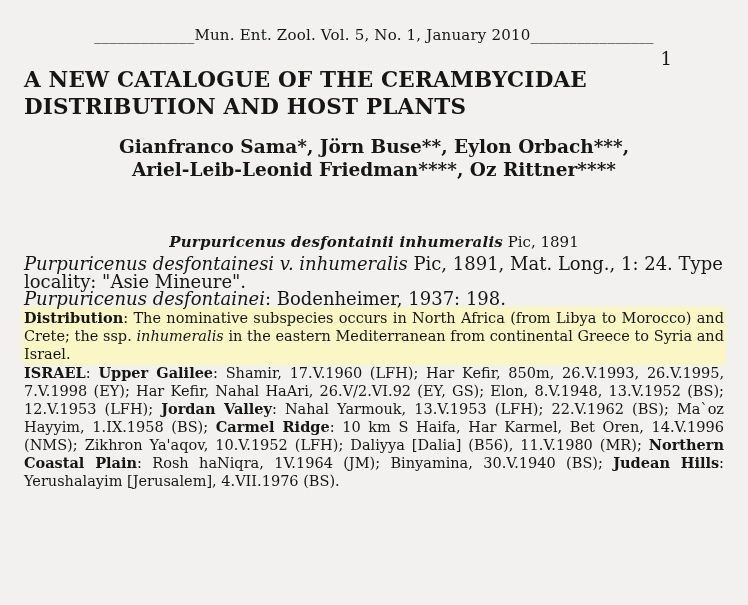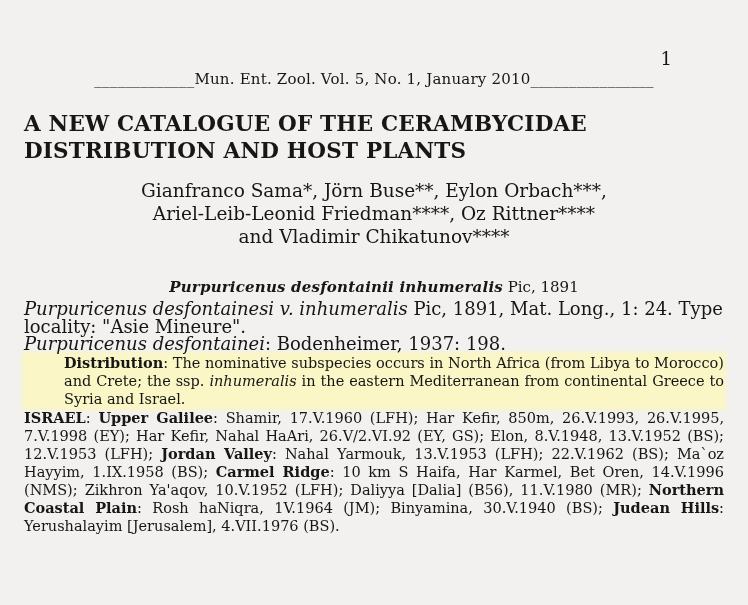--- a/index.html
+++ b/index.html
@@ -18,21 +18,21 @@
     width: 748px;
     height: 605px;
     background: var(--pagebg);
     overflow: hidden;
     box-sizing: border-box;
   }
   .content { padding: 0 24px; }
 
   .header {
     position: relative;
-    padding-top: 70px;
+    padding-top: 26px;
     text-align: center;
     font-size: 15px;
     letter-spacing: 0.2px;
     white-space: nowrap;
   }
   .page-number {
     position: absolute;
     right: 76px;
     top: 48px;
     font-size: 18px;
@@ -42,26 +42,26 @@
     margin: 22px 0 0 0;
     font-size: 21.5px;
     font-weight: bold;
     line-height: 27px;
     letter-spacing: 0.2px;
   }
   .authors {
     margin-top: 15px;
     text-align: center;
     font-size: 18.5px;
-    font-weight: normal;
+    font-weight: bold;
     line-height: 23px;
   }
 
   .species-heading {
-    margin-top: 30px;
+    margin-top: 52px;
     text-align: center;
     font-size: 15px;
     line-height: 19px;
   }
   .species-heading .b.i { letter-spacing: 0.2px; }
 
   .synonymy {
     margin-top: 3px;
     font-size: 18px;
     line-height: 17.5px;
@@ -70,21 +70,20 @@
 
   .para {
     margin: 1px 0 0 0;
     font-size: 14.5px;
     line-height: 18px;
     text-align: justify;
   }
   .highlighted {
     background: var(--highlight);
     box-shadow: 0 0 4px 2px var(--highlight);
-    padding-left: 40px;
   }
 
   .b { font-weight: bold; }
   .i { font-style: italic; }
 </style>
 </head>
 <body>
 
 <div class="page">
   <div class="content">
@@ -93,21 +92,20 @@
     <div class="page-number">1</div>
 
     <div class="title">
       <div>A NEW CATALOGUE OF THE CERAMBYCIDAE</div>
       <div>DISTRIBUTION AND HOST PLANTS</div>
     </div>
 
     <div class="authors">
       <div>Gianfranco Sama*, Jörn Buse**, Eylon Orbach***,</div>
       <div>Ariel-Leib-Leonid Friedman****, Oz Rittner****</div>
-      <div>and Vladimir Chikatunov****</div>
     </div>
 
     <div class="species-heading"><span class="b i">Purpuricenus desfontainii inhumeralis</span><span> Pic, 1891</span></div>
 
     <div class="synonymy">
       <p class="syn-line"><span class="i">Purpuricenus desfontainesi v. inhumeralis</span><span> Pic, 1891, Mat. Long., 1: 24. Type locality: "Asie Mineure".</span></p>
       <p class="syn-line"><span class="i">Purpuricenus desfontainei</span><span>: Bodenheimer, 1937: 198.</span></p>
     </div>
 
     <p class="para highlighted"><span class="b">Distribution</span><span>: The nominative subspecies occurs in North Africa (from Libya to Morocco) and Crete; the ssp. </span><span class="i">inhumeralis</span><span> in the eastern Mediterranean from continental Greece to Syria and Israel.</span></p>

